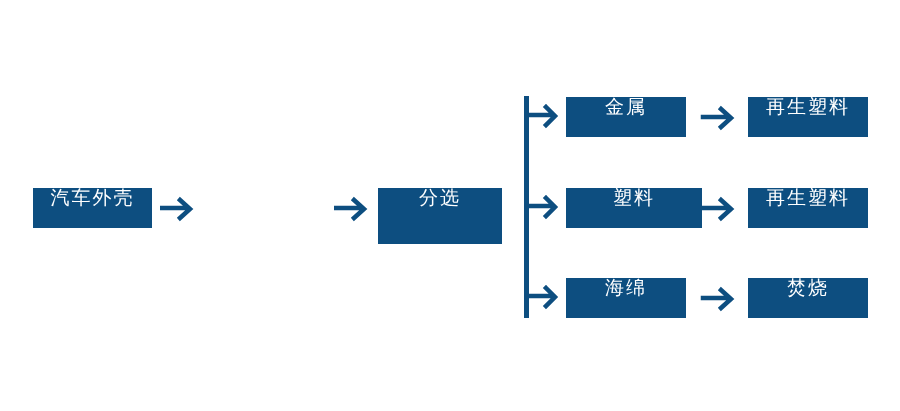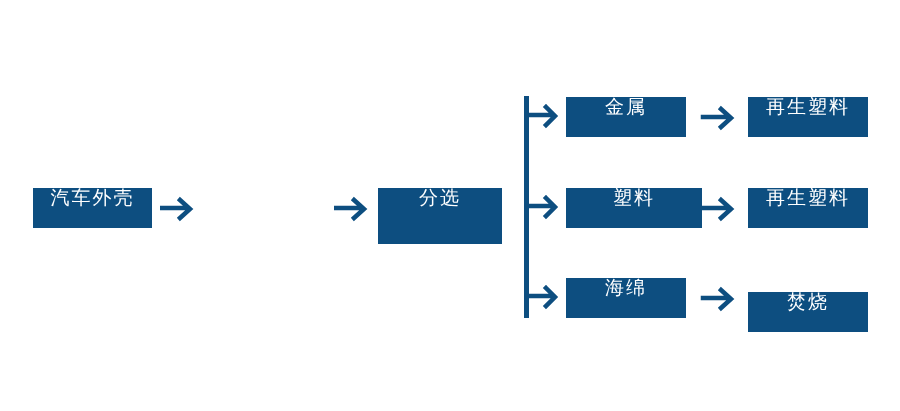--- a/index.html
+++ b/index.html
@@ -115,16 +115,16 @@
     </div>
     <div class="node blue" style="left: 566px; top: 278px; width: 120px; height: 40px;">
       <span>海绵</span>
     </div>
     <div class="node blue" style="left: 748px; top: 97px; width: 120px; height: 40px;">
       <span>再生塑料</span>
     </div>
     <div class="node blue" style="left: 748px; top: 188px; width: 120px; height: 40px;">
       <span>再生塑料</span>
     </div>
-    <div class="node blue" style="left: 748px; top: 292px; width: 120px; height: 40px;">
+    <div class="node blue" style="left: 748px; top: 278px; width: 120px; height: 40px;">
       <span>焚烧</span>
     </div>
   </div>
 
 </body></html>

